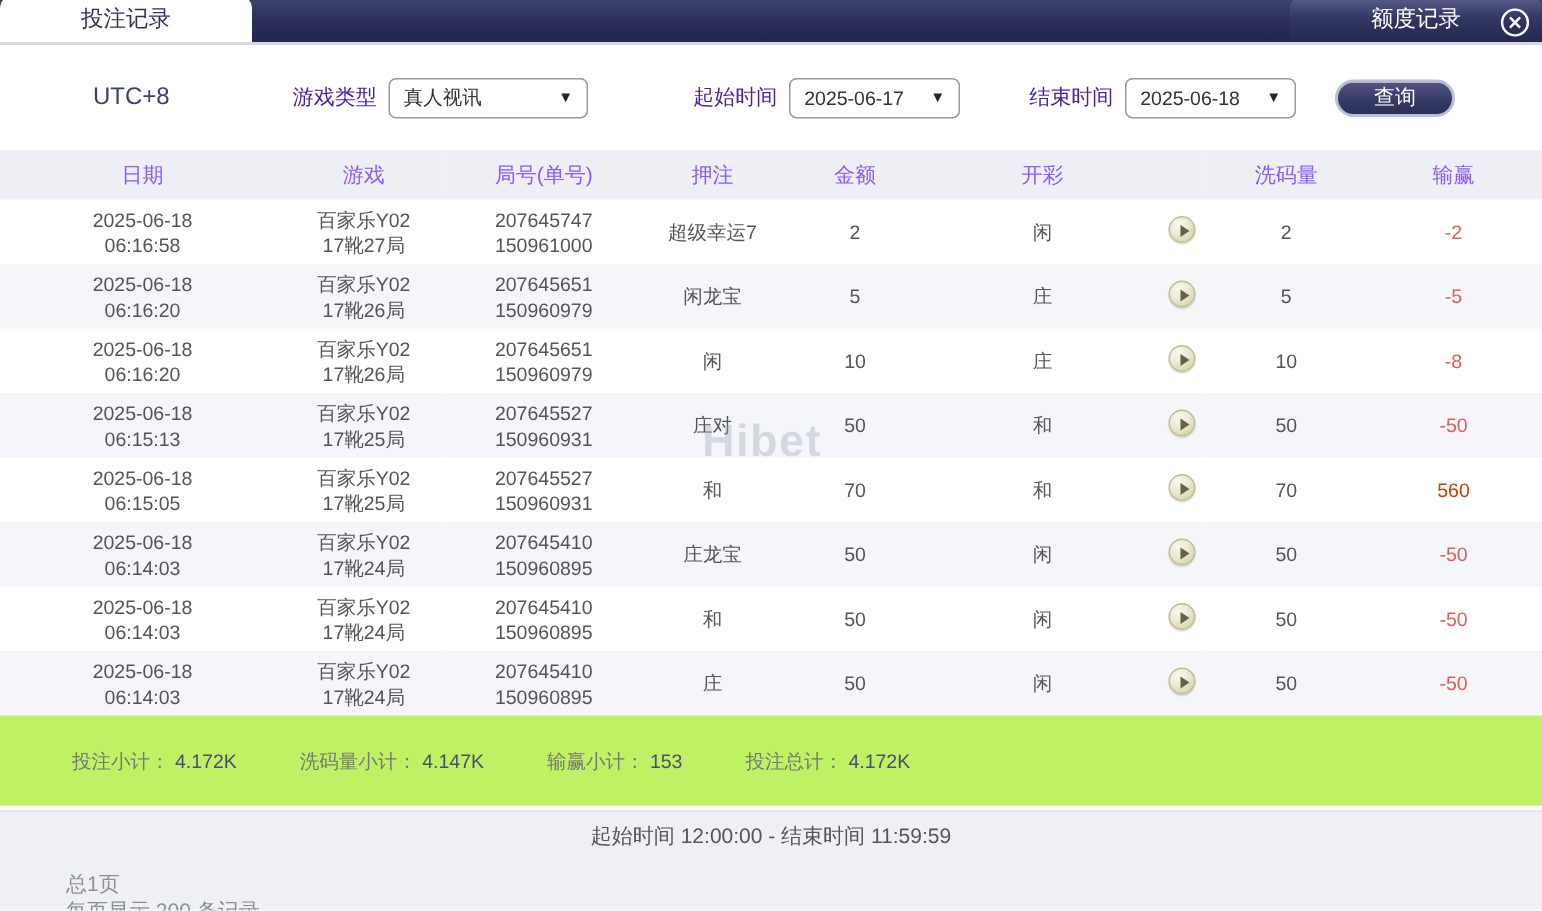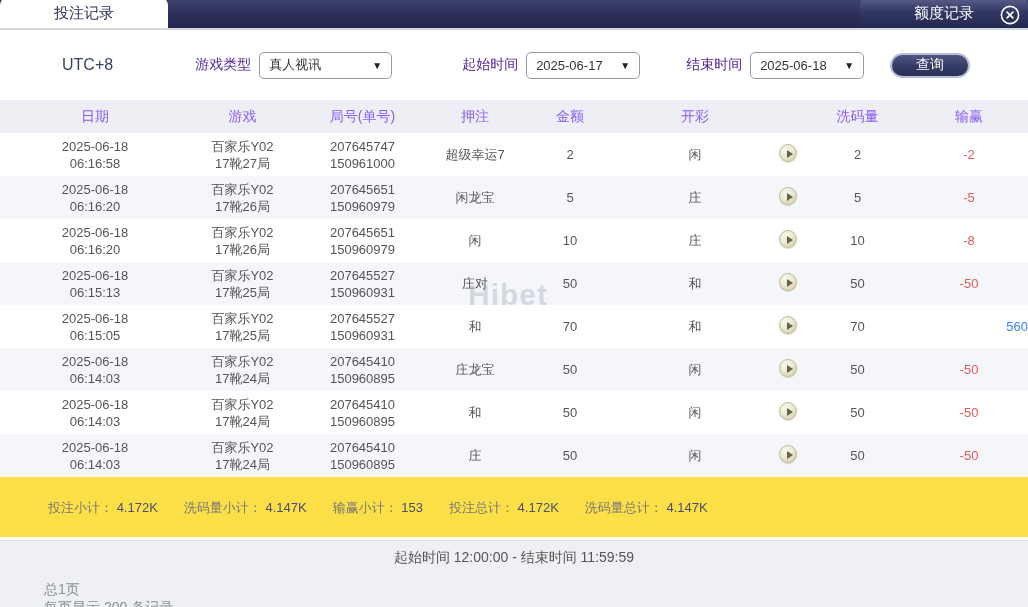--- a/index.html
+++ b/index.html
@@ -54,36 +54,36 @@
   
   table { width:1028px; border-collapse:collapse; table-layout:fixed; }
   thead th {
     height:33px; background:#edeff4; font-weight:400; font-size:14px; color:#8b5cf6;
     text-align:center;
   }
   tbody td { height:43px; text-align:center; color:#555; font-size:13px; vertical-align:middle; }
   tbody tr:nth-child(even) { background:#f4f6fa; }
   .two-line div { line-height:17px; }
   .winloss.neg { color:#e05c5c; }
-  .winloss.pos { color:#3b82f6;text-align:right; }
+  .winloss.pos { color:#c2410c; }
   .playbtn {
     display:inline-block; width:18px; height:18px; border-radius:50%;
     background:radial-gradient(circle at 35% 28%,#f7f9ee 0%,#e8e9d6 45%,#d2c99e 100%);
     border:1px solid #c5bc90; position:relative; cursor:pointer;
     box-shadow:0 1px 1px rgba(0,0,0,.15);
   }
   .playbtn .tri {
     position:absolute; left:7px; top:5px; width:0; height:0;
     border-left:6px solid #6b6142; border-top:4px solid transparent; border-bottom:4px solid transparent;
   }
 
   
   .summary {
-    padding:22px 0 0 48px; background:#fde047; height:60px; font-size:13px;
-    display:flex; flex-wrap:nowrap;
+    padding:22px 0 0 48px; background:#bef264; height:60px; font-size:13px;
+    display:flex; flex-wrap:nowrap;gap:16px;
   }
   .sum-item { margin-right:26px; white-space:nowrap; }
   .sum-label { color:#777; }
   .sum-value { color:#49506e; }
 
   
   .footer {
     position:absolute; left:0; right:0; bottom:0; height:67px;
     background:#eff0f3; border-top:1px solid #e3e4e9;
   }
@@ -337,21 +337,20 @@
       <td class="winloss neg">-50</td>
     </tr>
     </tbody>
 </table>
 
 <div class="summary">
   <span class="sum-item"><span class="sum-label">投注小计：</span> <span class="sum-value">4.172K</span></span>
 <span class="sum-item"><span class="sum-label">洗码量小计：</span> <span class="sum-value">4.147K</span></span>
     <span class="sum-item"><span class="sum-label">输赢小计：</span> <span class="sum-value">153</span></span>
     <span class="sum-item"><span class="sum-label">投注总计：</span> <span class="sum-value">4.172K</span></span>
-    <span class="sum-item"><span class="sum-label">洗码量总计：</span> <span class="sum-value">4.147K</span></span>
   </div>
 
 <div class="watermark">Hibet</div>
 
 <div class="footer">
   <div class="time-range">起始时间 12:00:00 - 结束时间 11:59:59</div>
   <div class="footer-row">
     <span>总1页</span>
     <span>每页显示 200 条记录</span>
   </div>

